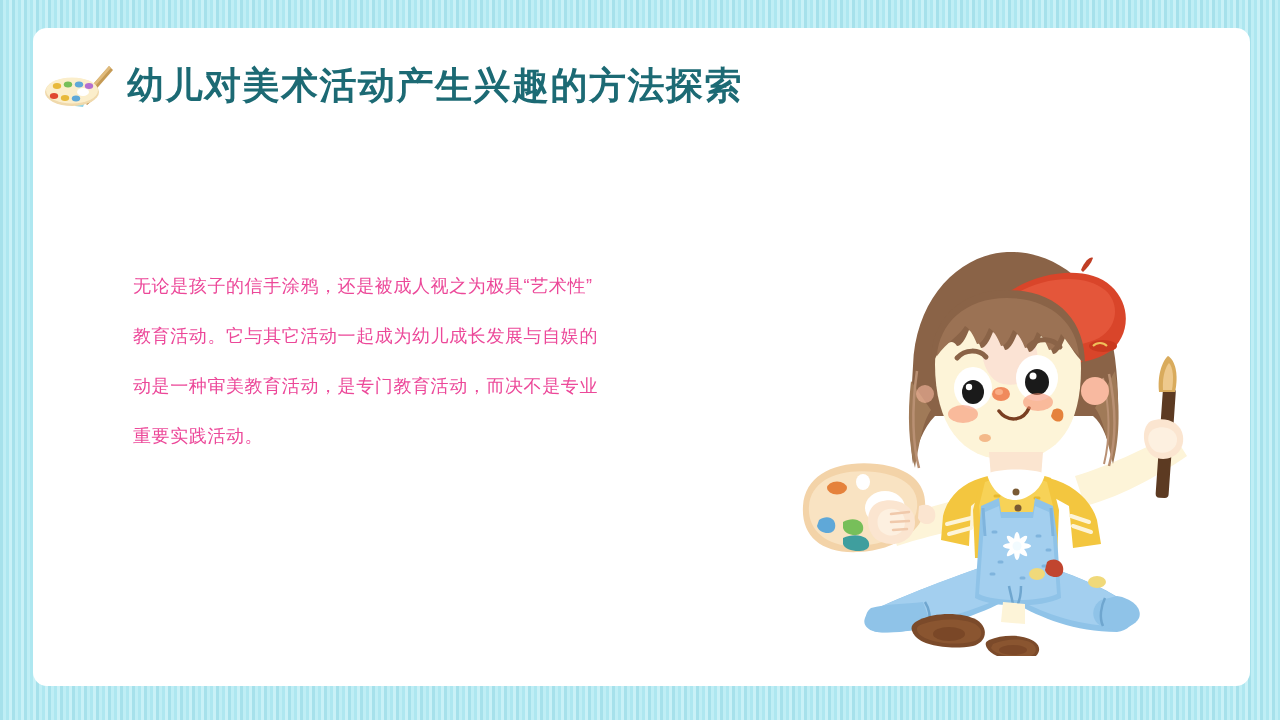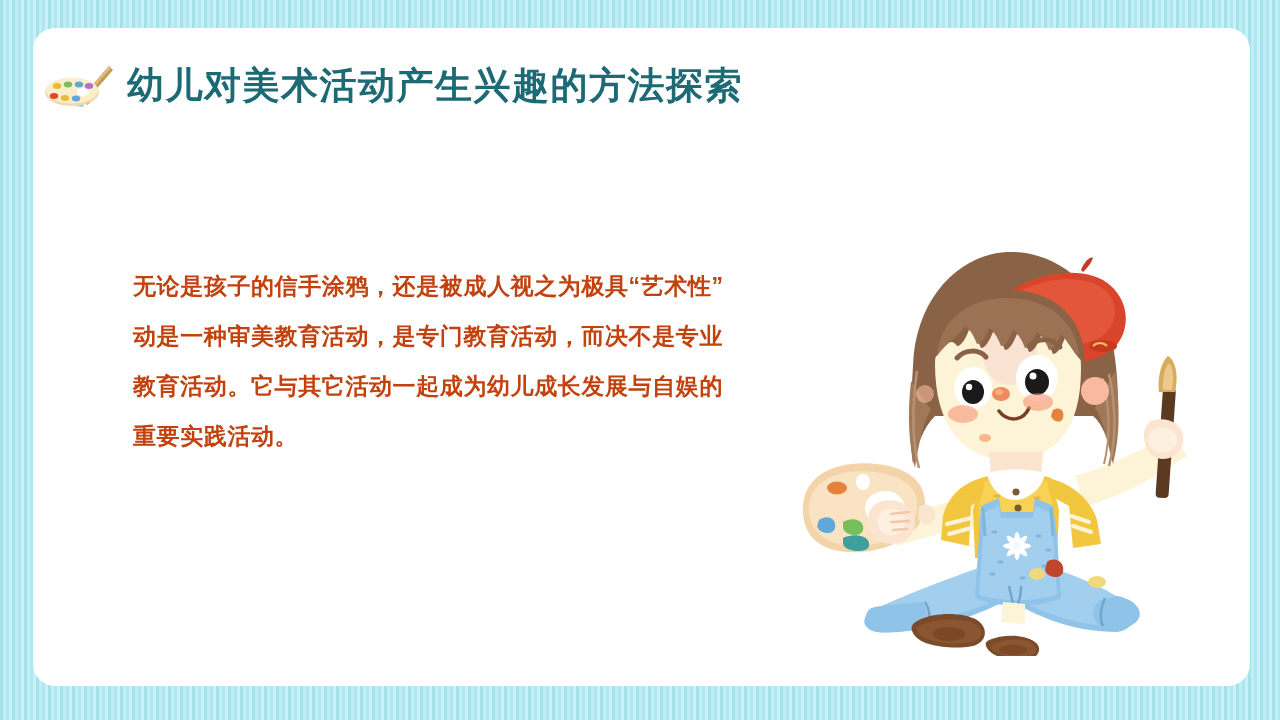--- a/index.html
+++ b/index.html
@@ -17,21 +17,21 @@
         #c9f1f7 9px, #c9f1f7 12px);
     position:relative;
   }
 
   
   .card {
     position:absolute;
     left:33px; top:28px;
     width:1217px; height:658px;
     background:#ffffff;
-    border-radius:22px;
+    border-radius:14px;
   }
 
   
   .title-row {
     position:absolute;
     left:0px; top:26px;
     height:62px;
     display:flex;
     align-items:center;
   }
@@ -53,26 +53,25 @@
   }
 
   
   .body-block {
     position:absolute;
     left:100px; top:233px;
     width:600px;
   }
   .body-line {
     font-family:"Liberation Sans", sans-serif;
-    font-size:23px;
-    color:#c2410c;
+    font-size:18px;
+    color:#ec4899;
     line-height:50px;
     letter-spacing:0.6px;
     white-space:nowrap;
-    font-weight:bold;
   }
 
   
   .illustration {
     position:absolute;
     left:752px; top:178px;
     width:450px; height:450px;
   }
   .illustration svg { display:block; width:100%; height:100%; }
 </style>
@@ -103,22 +102,22 @@
         <ellipse cx="24" cy="38" rx="4.2" ry="3" fill="#e8b93a"></ellipse>
         <ellipse cx="35" cy="38.5" rx="4.2" ry="3" fill="#5fa8d8"></ellipse>
       </svg>
     </span>
 
     <span class="title-text">幼儿对美术活动产生兴趣的方法探索</span>
   </div>
 
   <div class="body-block">
     <div class="body-line">无论是孩子的信手涂鸦，还是被成人视之为极具“艺术性”</div>
+    <div class="body-line">教育活动。它与其它活动一起成为幼儿成长发展与自娱的</div>
     <div class="body-line">动是一种审美教育活动，是专门教育活动，而决不是专业</div>
-    <div class="body-line">教育活动。它与其它活动一起成为幼儿成长发展与自娱的</div>
     <div class="body-line">重要实践活动。</div>
   </div>
 
   <div class="illustration">
     <svg viewBox="0 0 450 450">
 
       <path d="M290 270 C330 258 368 238 388 228 L402 250 C382 264 340 290 300 300 Z" fill="#fdf4d8"></path>
 
       <g>
         <rect x="374" y="182" width="13" height="110" rx="4" fill="#5c3a22" transform="rotate(4 380 240)"></rect>

